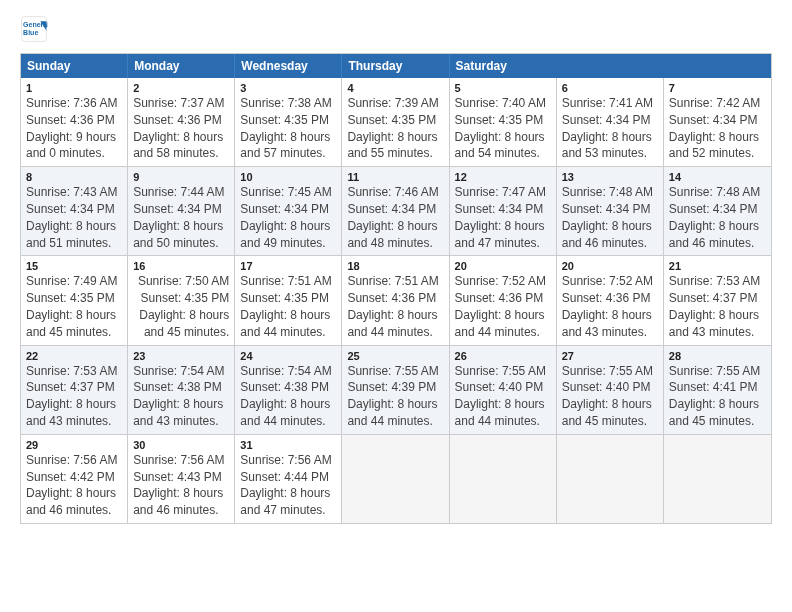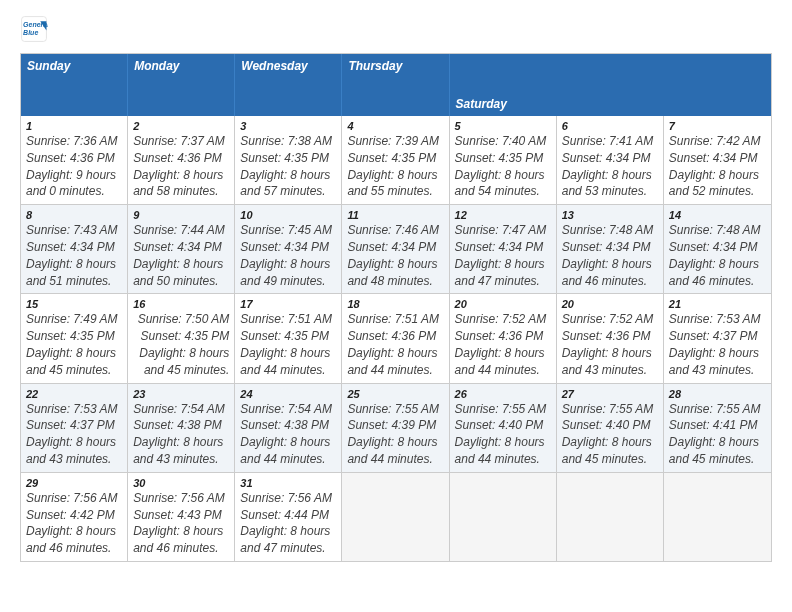--- a/index.html
+++ b/index.html
@@ -9,21 +9,20 @@
       font-family: Arial, sans-serif;
       background: #fff;
       overflow: hidden;
     }
     .page {
       width: 792px;
       height: 508px;
       padding: 15px 20px 6px 20px;
       display: flex;
       flex-direction: column;
-      font-style: italic;
     }
     .header {
       display: flex;
       justify-content: space-between;
       align-items: flex-start;
       margin-bottom: 10px;
     }
     .logo {
       display: flex;
       align-items: center;
@@ -60,21 +59,20 @@
     .cal-header-cell {
       color: #fff;
       font-size: 12px;
       font-weight: bold;
       padding: 5px 6px;
       text-align: left;
       border-right: 1px solid #3a7fc5;
     }
     .cal-header-cell:last-child {
       border-right: none;
-      margin-top: 38px;
     }
     .cal-body {
       display: flex;
       flex-direction: column;
       flex: 1;
     }
     .cal-row {
       display: grid;
       grid-template-columns: repeat(7, 1fr);
       flex: 1;

